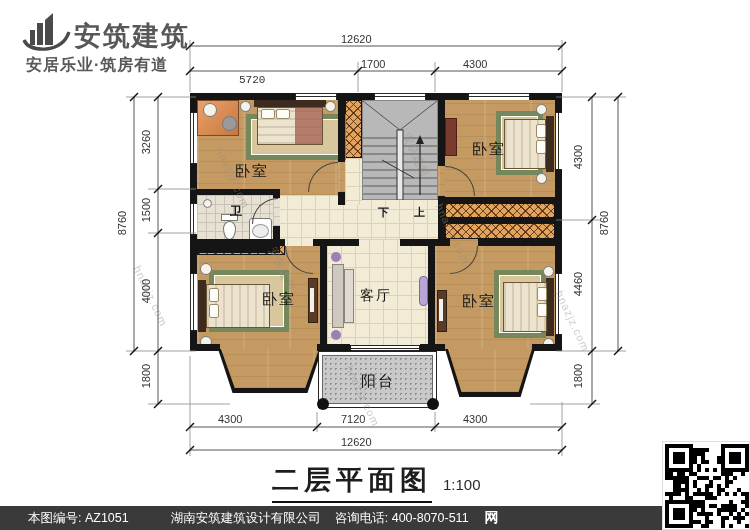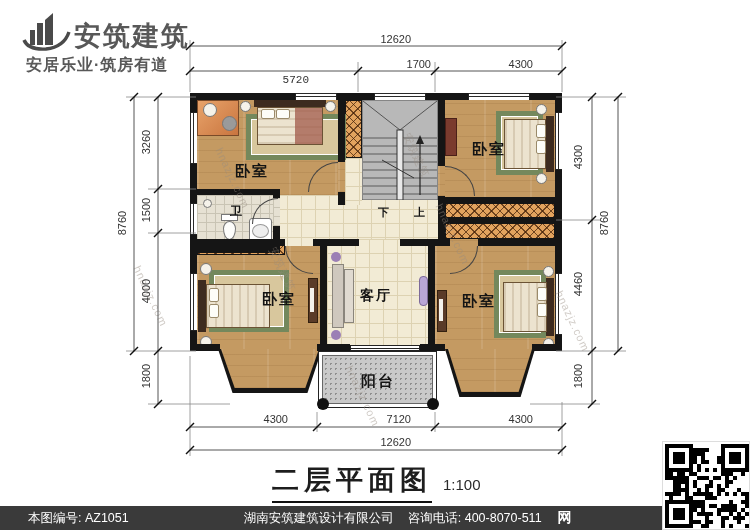--- a/index.html
+++ b/index.html
@@ -31,23 +31,23 @@
   .win-h{background:repeating-linear-gradient(to bottom,#2a2a2a 0 1px,#fff 1px 3.4px);border-left:1px solid #222;border-right:1px solid #222;box-sizing:border-box;}
   .win-v{background:repeating-linear-gradient(to right,#2a2a2a 0 1px,#fff 1px 3.4px);border-top:1px solid #222;border-bottom:1px solid #222;box-sizing:border-box;}
   
   .rug{border:5px solid #74885c;background:#d8c79d;box-shadow:inset 0 0 0 1px #fff;box-sizing:border-box;}
   .bedbody{background:repeating-linear-gradient(90deg,rgba(120,90,50,.18) 0 2px,transparent 2px 8px),#ece3cf;border:1px solid #6b5335;box-sizing:border-box;}
   .bedbody-v{background:repeating-linear-gradient(0deg,rgba(120,90,50,.18) 0 2px,transparent 2px 8px),#ece3cf;border:1px solid #6b5335;box-sizing:border-box;}
   .hb{background:#3d2b1f;}
   .pil{background:#fdfdf8;border:1px solid #9a8a6a;border-radius:2px;}
   .circ{border-radius:50%;background:#f5f2ea;border:1px solid #777;box-sizing:border-box;}
   
-  .rlab{position:absolute;font-weight:700;color:#141414;font-size:15px;letter-spacing:2px;white-space:nowrap;}
+  .rlab{position:absolute;font-weight:400;color:#141414;font-size:15px;letter-spacing:2px;white-space:nowrap;}
   .slab{position:absolute;font-weight:700;color:#141414;font-size:11px;white-space:nowrap;}
-  .hlab{position:absolute;width:70px;text-align:right;font-size:11px;color:#333;}
+  .hlab{position:absolute;width:70px;text-align:left;font-size:11px;color:#333;}
   .vlab{position:absolute;width:60px;text-align:center;font-size:11px;color:#333;transform:rotate(-90deg);}
   .wm{position:absolute;color:rgba(150,140,128,.45);font-size:11px;transform:rotate(65deg);white-space:nowrap;letter-spacing:1px;}
   
   .arc{position:absolute;box-sizing:border-box;}
   .arc-tl{border-top:1px solid #444;border-left:1px solid #444;border-top-left-radius:100%;}
   .arc-tr{border-top:1px solid #444;border-right:1px solid #444;border-top-right-radius:100%;}
   .arc-bl{border-bottom:1px solid #444;border-left:1px solid #444;border-bottom-left-radius:100%;}
   .arc-br{border-bottom:1px solid #444;border-right:1px solid #444;border-bottom-right-radius:100%;}
   
   .caption{position:absolute;left:272px;top:462px;font-size:27px;font-weight:700;color:#1d1d1d;letter-spacing:5px;border-bottom:2.5px solid #111;padding-bottom:3px;}
@@ -321,21 +321,21 @@
   <div class="vlab" style="left:548px;top:151px;">4300</div>
   <div class="vlab" style="left:548px;top:278px;">4460</div>
   <div class="vlab" style="left:548px;top:370px;">1800</div>
   <div class="vlab" style="left:574px;top:217px;">8760</div>
 
   <div class="caption">二层平面图</div>
   <div class="cap-scale">1:100</div>
 
   <div class="footer">
     <span style="margin-left:28px;">本图编号: AZ1051</span>
-    <span style="margin-left:115px;">湖南安筑建筑设计有限公司</span>
+    <span style="margin-left:42px;">湖南安筑建筑设计有限公司</span>
     <span style="margin-left:14px;">咨询电话: 400-8070-511</span>
     <span style="margin-left:16px;font-size:14px;font-weight:700;">网</span>
   </div>
 
   <div class="qr">
     <svg id="qr" width="84" height="84" viewBox="0 0 84 84">
         <rect x="28" y="4" width="4" height="4"></rect>
         <rect x="32" y="4" width="4" height="4"></rect>
         <rect x="36" y="4" width="4" height="4"></rect>
         <rect x="40" y="4" width="4" height="4"></rect>

